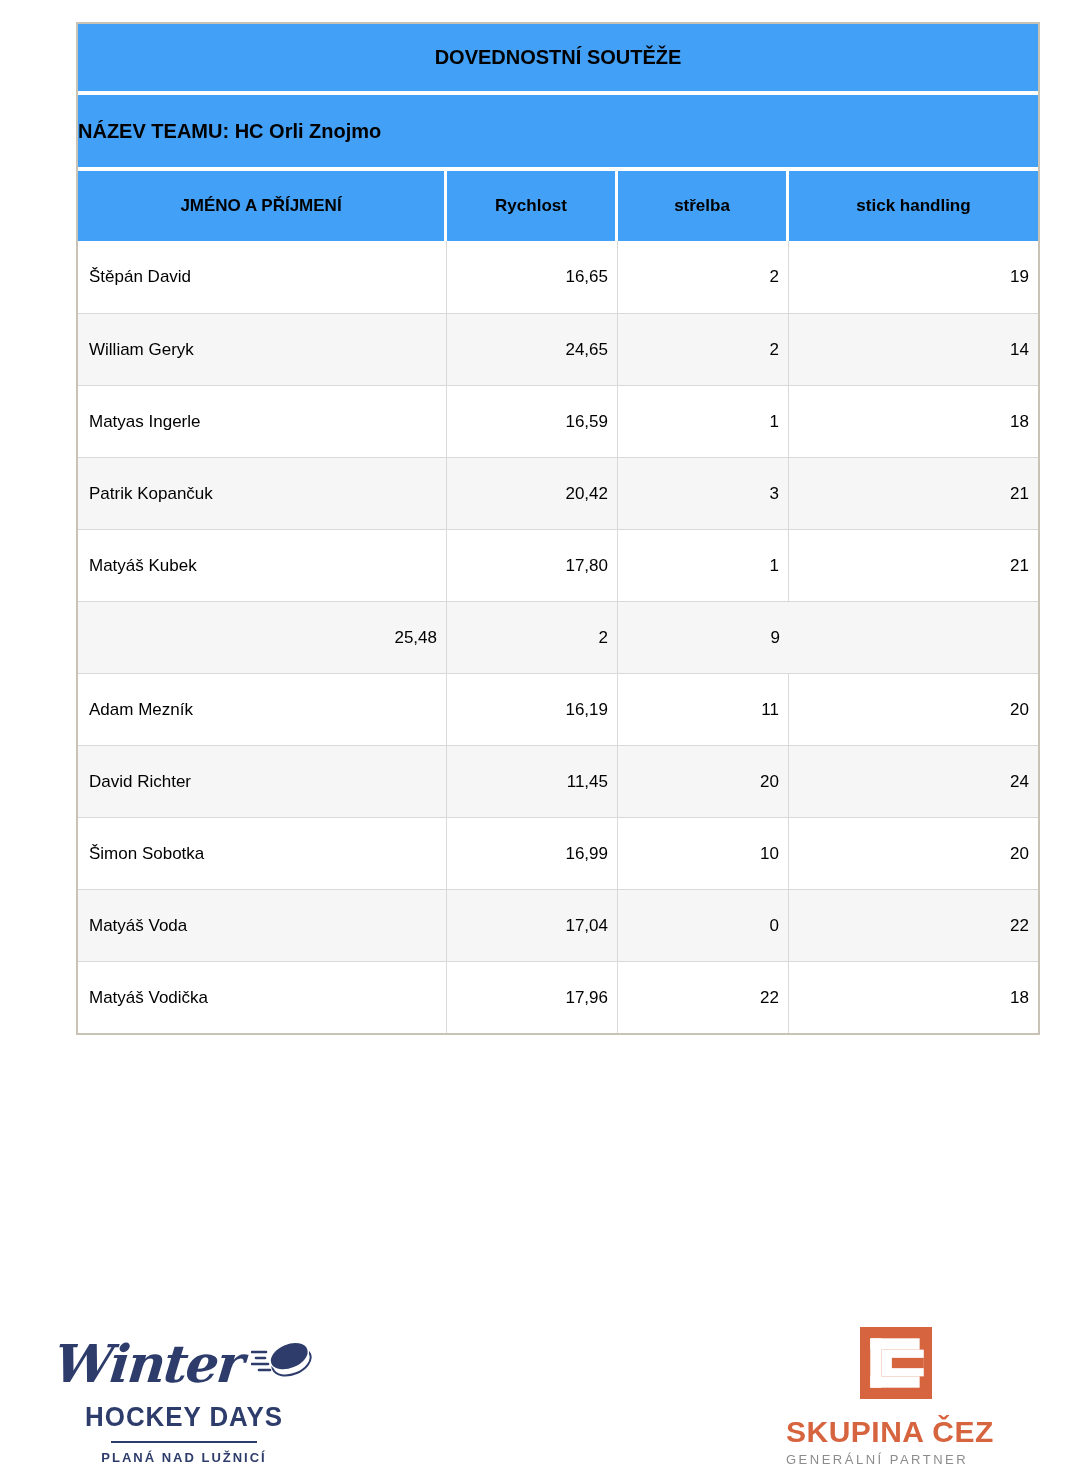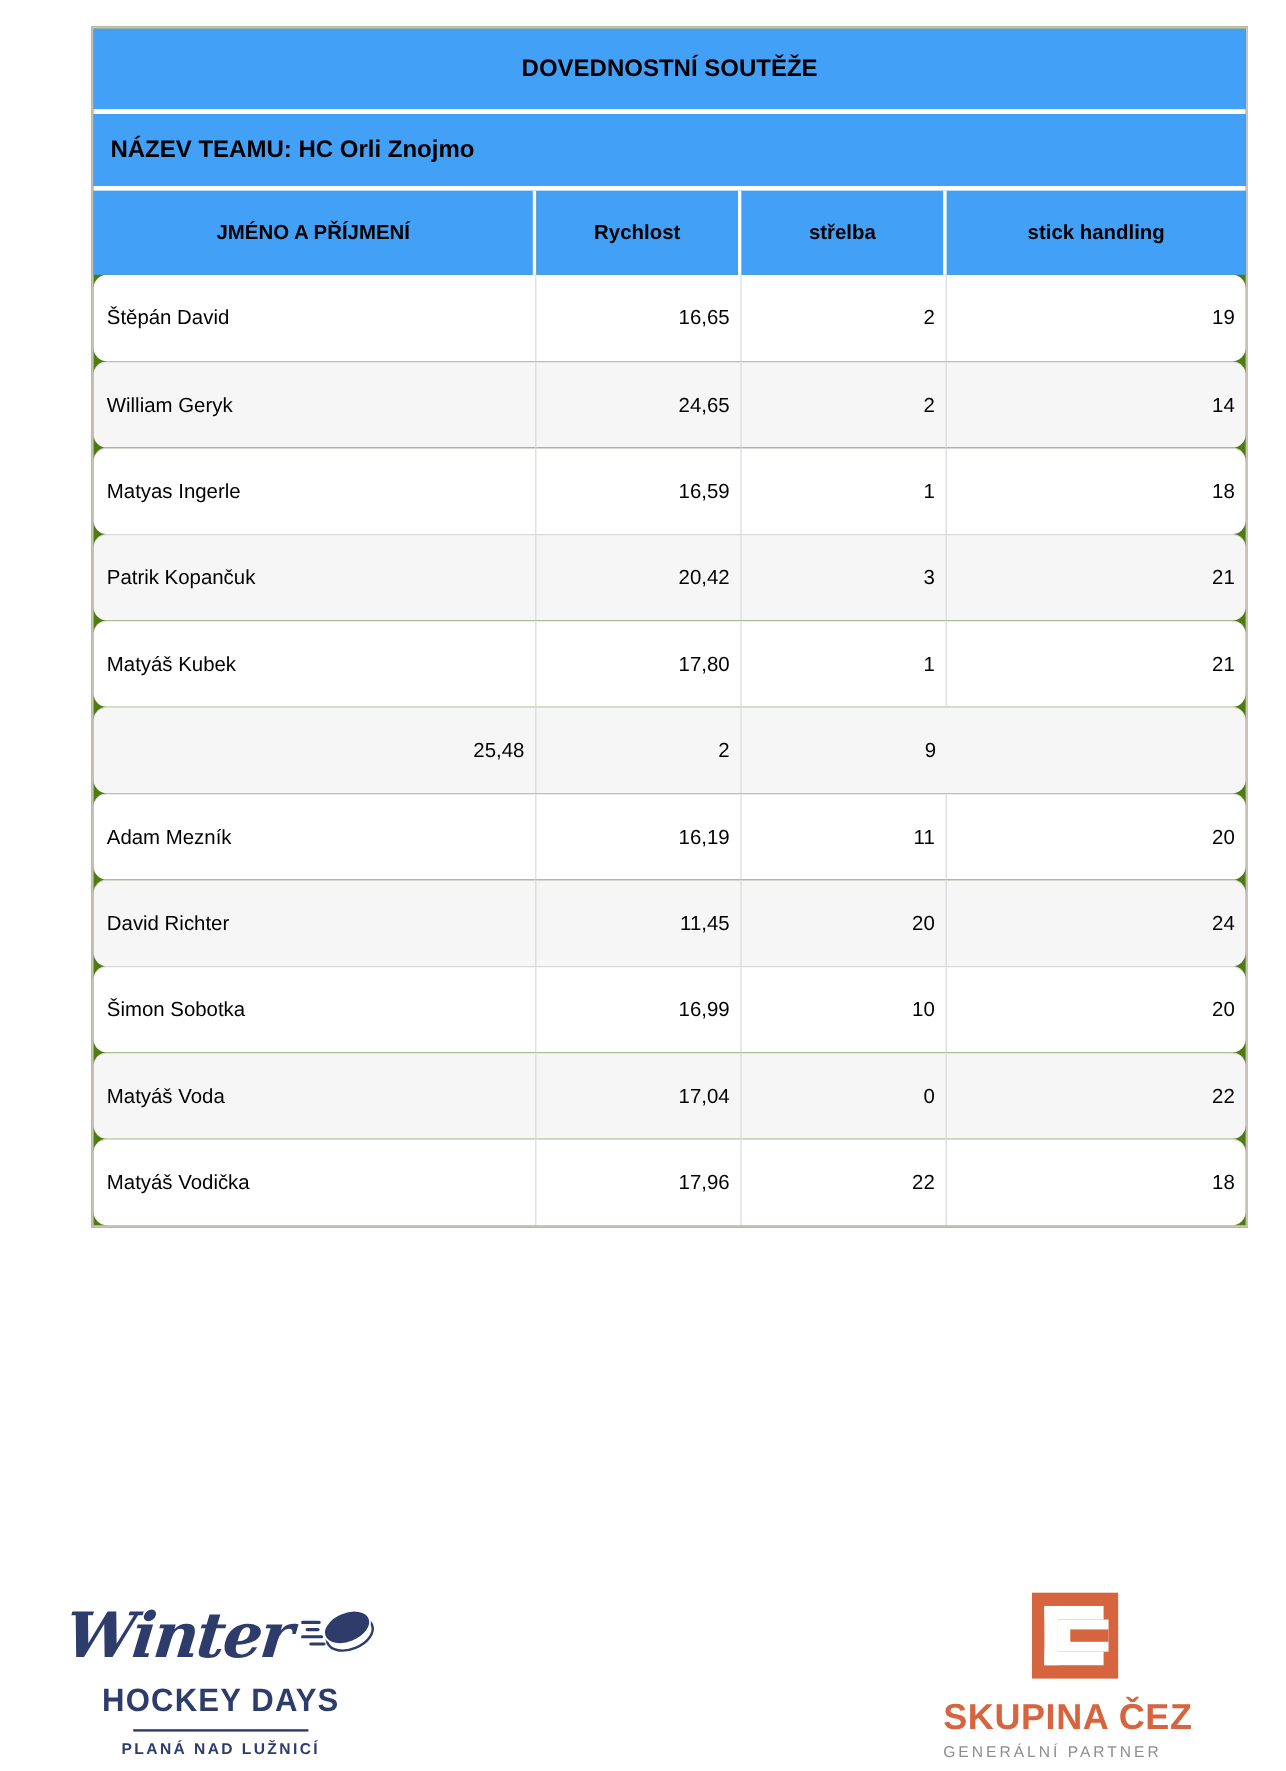--- a/index.html
+++ b/index.html
@@ -29,30 +29,28 @@
   }
   .title-row{
     background:var(--header-blue);
     height:71px;
     border-bottom:4px solid #fff;
     display:flex;align-items:center;justify-content:center;
     font-weight:bold;font-size:20px;
   }
   .team-row{
     background:var(--header-blue);
-    height:64px;
+    height:76px;
     border-bottom:4px solid #fff;
     display:flex;align-items:center;
-    padding-left:14px;
     font-weight:bold;font-size:20px;
   }
   .grid-row{
     display:grid;
     grid-template-columns:369px 171px 171px 249px;
-    border-radius:11px;
   }
   .head-row{height:70px;}
   .head-cell{
     background:var(--header-blue);
     display:flex;align-items:center;justify-content:center;
     font-weight:bold;font-size:17px;
     border-right:3px solid #fff;
   }
   .head-cell.last{border-right:none;}
   .data-row{height:72px;background:#fff;}

